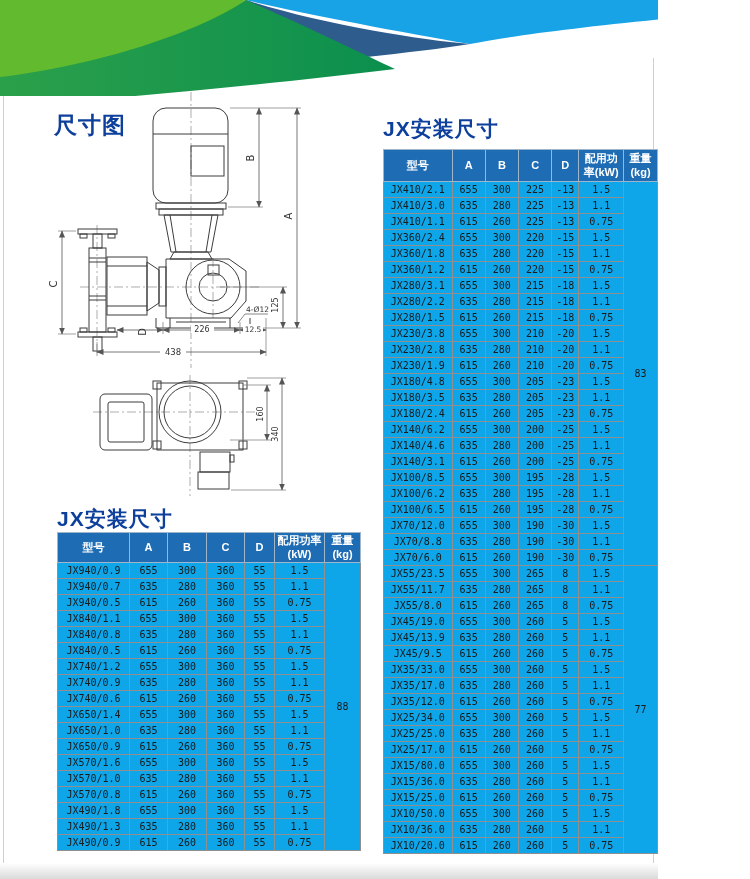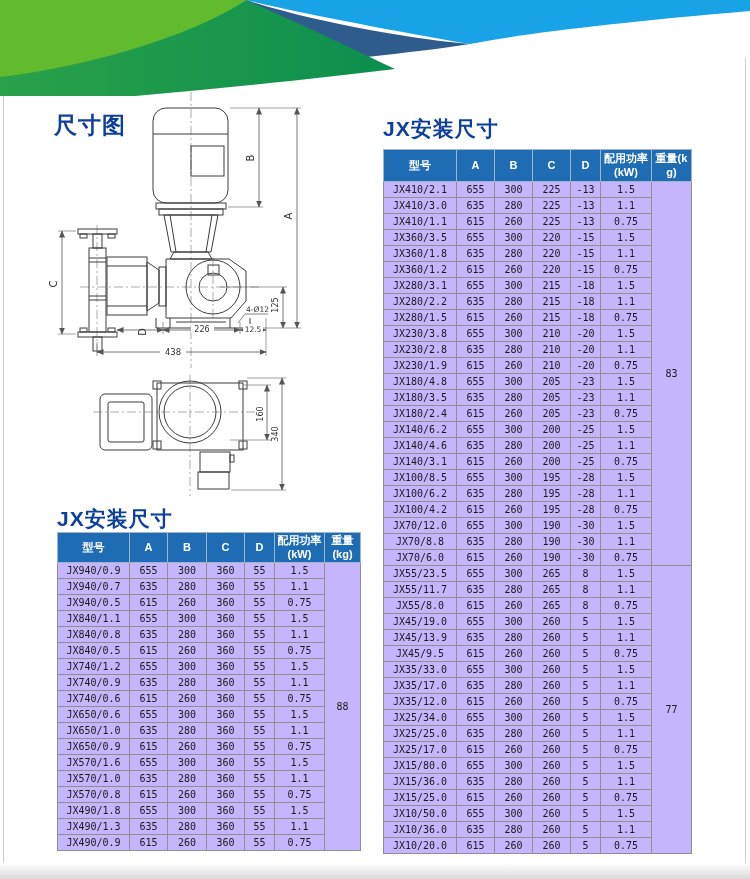--- a/index.html
+++ b/index.html
@@ -1,30 +1,30 @@
 <!DOCTYPE html>
 <html><head>
 <meta charset="utf-8">
 <style>
   html,body{margin:0;padding:0;background:#fff;}
-  .page{position:relative;width:750px;height:879px;background:#fff;overflow:hidden;
+  .page{position:relative;width:658px;height:879px;background:#fff;overflow:hidden;
         font-family:"Liberation Sans",sans-serif;}
   .page-edge{position:absolute;top:58px;bottom:0;width:1px;background:#cfcfcf;}
   .edge-left{left:3px;} .edge-right{right:4px;}
   .bottom-fade{position:absolute;left:0;right:0;bottom:0;height:16px;
         background:linear-gradient(to bottom,#ffffff,#dadada);}
   .banner{position:absolute;left:0;top:0;}
   .sec-title{position:absolute;font-weight:bold;color:#0d3f9c;letter-spacing:1px;
         font-family:"Liberation Sans",sans-serif;white-space:nowrap;}
   #diagram-title{left:54px;top:110px;font-size:23px;}
   #left-title{left:57px;top:505px;font-size:21px;}
   #right-title{left:383px;top:115px;font-size:21px;}
   .dim-svg{position:absolute;left:0;top:80px;}
   table.spec{position:absolute;border-collapse:collapse;table-layout:fixed;
-        background:#c4b5fd;border:1px solid #5a5a5a;}
+        background:#0ea5e9;border:1px solid #5a5a5a;}
   table.spec td{border:1px solid #8f8f8f;text-align:center;vertical-align:middle;
         height:15px;line-height:15px;padding:0;white-space:nowrap;overflow:hidden;
         font-family:"DejaVu Sans Mono",monospace;font-size:10px;color:#1a1a1a;}
   table.spec th{background:#1e6cb3;color:#ffffff;border:1px solid #9fb6ca;
         font-family:"Liberation Sans",sans-serif;font-weight:bold;font-size:11px;
         padding:0 2px;word-break:break-all;line-height:1.2;}
   #left-table{left:57px;top:532px;}
   #right-table{left:383px;top:149px;}
   #left-table th{height:29px;}
   #right-table th{height:31px;}
@@ -271,21 +271,21 @@
         </tr>
         <tr>
           <td>JX740/0.6</td>
           <td>615</td>
           <td>260</td>
           <td>360</td>
           <td>55</td>
           <td>0.75</td>
         </tr>
         <tr>
-          <td>JX650/0.6</td>
+          <td>JX650/1.4</td>
           <td>655</td>
           <td>300</td>
           <td>360</td>
           <td>55</td>
           <td>1.5</td>
         </tr>
         <tr>
           <td>JX650/1.0</td>
           <td>635</td>
           <td>280</td>
@@ -393,21 +393,21 @@
         </tr>
         <tr>
           <td>JX410/1.1</td>
           <td>615</td>
           <td>260</td>
           <td>225</td>
           <td>-13</td>
           <td>0.75</td>
         </tr>
         <tr>
-          <td>JX360/3.5</td>
+          <td>JX360/2.4</td>
           <td>655</td>
           <td>300</td>
           <td>220</td>
           <td>-15</td>
           <td>1.5</td>
         </tr>
         <tr>
           <td>JX360/1.8</td>
           <td>635</td>
           <td>280</td>
@@ -529,21 +529,21 @@
         </tr>
         <tr>
           <td>JX100/6.2</td>
           <td>635</td>
           <td>280</td>
           <td>195</td>
           <td>-28</td>
           <td>1.1</td>
         </tr>
         <tr>
-          <td>JX100/4.2</td>
+          <td>JX100/6.5</td>
           <td>615</td>
           <td>260</td>
           <td>195</td>
           <td>-28</td>
           <td>0.75</td>
         </tr>
         <tr>
           <td>JX70/12.0</td>
           <td>655</td>
           <td>300</td>

